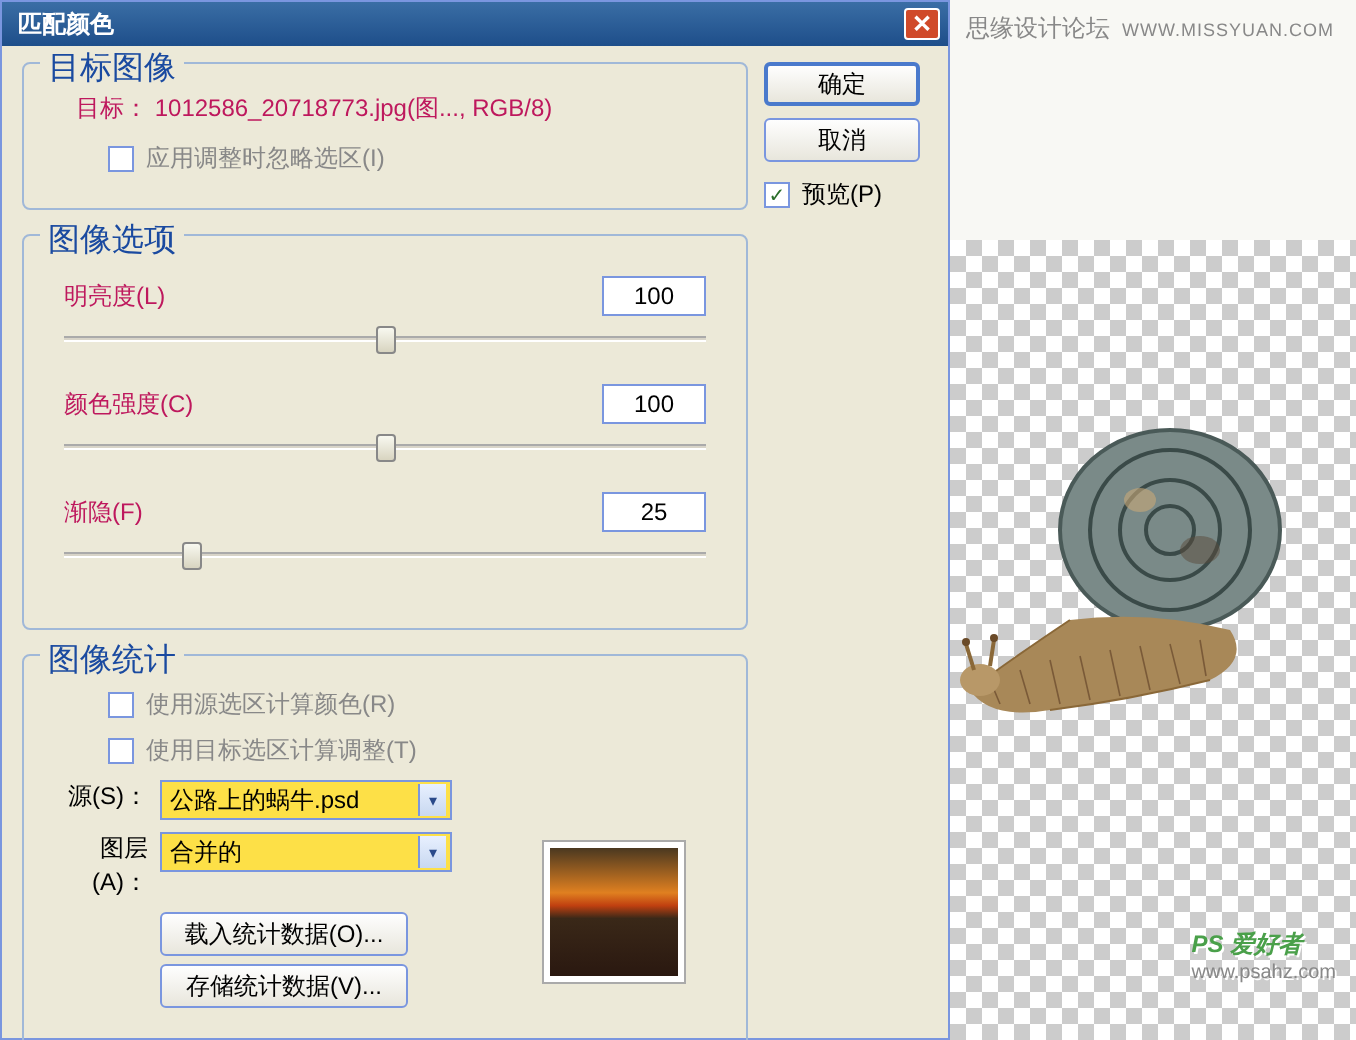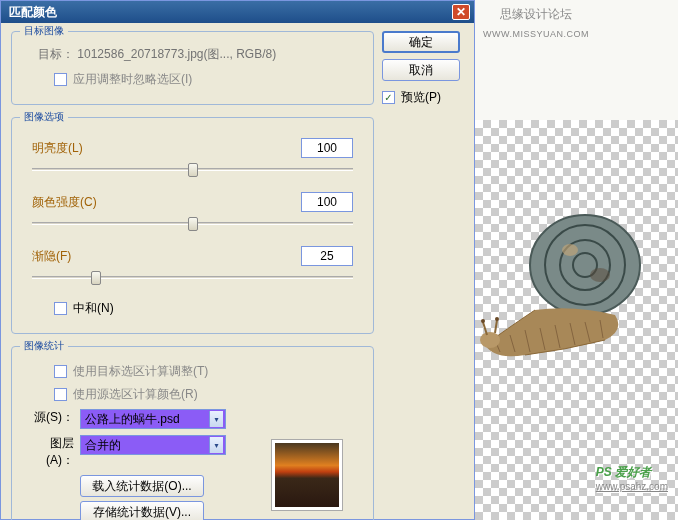--- a/index.html
+++ b/index.html
@@ -5,49 +5,49 @@
 * { box-sizing: border-box; margin: 0; padding: 0; font-family: "Microsoft YaHei", SimSun, Arial, sans-serif; font-size: 12px; }
 body { background: #e8e8e8; width: 678px; height: 520px; position: relative; overflow: hidden; }
 .dialog { position: absolute; left: 0; top: 0; width: 475px; height: 520px; background: #ece9d8; border: 1px solid #7a96df; }
 .titlebar { height: 22px; background: linear-gradient(#3a6ea5, #1e4e8a); color: #fff; display: flex; align-items: center; justify-content: space-between; padding: 0 4px; gap: 28px; }
 .titlebar-text { font-weight: bold; padding-left: 4px; }
 .close-btn { width: 18px; height: 16px; background: #d04a2a; border: 1px solid #fff; color: #fff; display: flex; align-items: center; justify-content: center; cursor: pointer; font-weight: bold; font-size: 11px; border-radius: 2px; }
 .content { padding: 8px 10px; display: flex; }
 .left-col { flex: 1; }
 .right-col { width: 90px; padding-left: 8px; }
 .fieldset { border: 1px solid #a0b8d8; border-radius: 4px; margin-bottom: 12px; padding: 10px 12px 14px; position: relative; }
-.legend { position: absolute; top: -8px; left: 8px; background: #ece9d8; padding: 0 4px; color: #1a4aa0; font-size: 10px; }
-.target-line { margin: 4px 0 8px 14px; color: #737373; }
+.legend { position: absolute; top: -8px; left: 8px; background: #ece9d8; padding: 0 4px; color: #1a4aa0; font-size: 16px; }
+.target-line { margin: 4px 0 8px 14px; color: #be185d; }
 .checkbox-line { display: flex; align-items: center; margin: 6px 0 2px 30px; }
 .checkbox-line.disabled { color: #888; }
 .cb { width: 13px; height: 13px; border: 1px solid #7a96df; background: #fff; margin-right: 6px; display: inline-flex; align-items: center; justify-content: center; font-size: 10px; color: #2a6e2a; }
 .slider-group { margin: 10px 8px 14px; }
 .slider-row { display: flex; align-items: center; justify-content: space-between; margin-bottom: 4px; }
-.slider-label { color: #a16207; }
+.slider-label { color: #be185d; }
 .num-input { width: 52px; height: 20px; border: 1px solid #7a96df; background: #fff; text-align: center; padding: 2px 4px; }
 .slider-track { position: relative; height: 16px; margin: 4px 0 8px; }
 .track-line { position: absolute; left: 0; right: 0; top: 6px; height: 3px; background: #d8d4c8; border-top: 1px solid #aaa; border-bottom: 1px solid #fff; }
 .thumb { position: absolute; top: 1px; width: 10px; height: 14px; background: linear-gradient(#f8f8f0, #d8d4c0); border: 1px solid #888; border-radius: 2px; transform: translateX(-50%); }
 .btn { width: 78px; height: 22px; background: linear-gradient(#fefefe, #e8e6dc); border: 1px solid #7a96df; border-radius: 3px; margin-bottom: 6px; display: flex; align-items: center; justify-content: center; cursor: pointer; }
 .btn.default { border: 2px solid #4a7acc; }
 .preview-line { display: flex; align-items: center; margin-top: 8px; }
 .stats-row { display: flex; align-items: flex-start; margin: 6px 0; }
 .stats-label { width: 50px; text-align: right; margin-right: 6px; }
-.select { width: 146px; height: 20px; border: 1px solid #7a96df; background: #8b5cf6; display: flex; align-items: center; justify-content: space-between; padding: 0 2px 0 4px; }
+.select { width: 146px; height: 20px; border: 1px solid #7a96df; background: #fde047; display: flex; align-items: center; justify-content: space-between; padding: 0 2px 0 4px; }
 .select-arrow { width: 14px; height: 16px; background: linear-gradient(#e8f0ff, #c8d8f0); border-left: 1px solid #7a96df; display: flex; align-items: center; justify-content: center; font-size: 8px; color: #2a4a8a; }
 .long-btn { width: 124px; height: 22px; background: linear-gradient(#fefefe, #e8e6dc); border: 1px solid #7a96df; border-radius: 3px; margin: 4px 0 4px 56px; display: flex; align-items: center; justify-content: center; cursor: pointer; }
 .thumb-img { position: absolute; right: 18px; bottom: 16px; width: 72px; height: 72px; border: 1px solid #aaa; background: #fff; padding: 3px; }
 .thumb-inner { width: 100%; height: 100%; background: linear-gradient(#4a3820 0%, #e08020 35%, #c04010 45%, #3a2818 55%, #2a1810 100%); }
 .right-panel { position: absolute; left: 475px; top: 0; width: 203px; height: 520px; background: #f8f8f4; }
-.watermark-top { position: absolute; top: 6px; left: 8px; color: #888; font-size: 11px; display: flex; align-items: center; gap: 6px; flex-direction: column; }
+.watermark-top { position: absolute; top: 6px; left: 8px; color: #888; font-size: 11px; display: flex; align-items: center; gap: 6px; }
 .watermark-top .url { font-size: 9px; letter-spacing: 0.5px; }
 .canvas-area { position: absolute; top: 120px; left: 0; right: 0; bottom: 0; background-image: linear-gradient(45deg, #ccc 25%, transparent 25%), linear-gradient(-45deg, #ccc 25%, transparent 25%), linear-gradient(45deg, transparent 75%, #ccc 75%), linear-gradient(-45deg, transparent 75%, #ccc 75%); background-size: 16px 16px; background-position: 0 0, 0 8px, 8px -8px, -8px 0px; background-color: #fff; }
 .snail { position: absolute; top: 60px; left: 0; width: 180px; height: 200px; }
 .watermark-bottom { position: absolute; bottom: 28px; right: 10px; font-style: italic; font-weight: bold; font-size: 18px; color: #4aa04a; text-shadow: 1px 1px 0 #fff; }
-.watermark-bottom .sub { font-size: 10px; color: #888; display: block; text-align: left; font-style: normal; font-weight: normal; text-decoration: underline; }
+.watermark-bottom .sub { font-size: 10px; color: #888; display: block; text-align: left; font-style: normal; font-weight: normal; }
 .stats-left { flex: 1; }
 .stats-flex { display: flex; position: relative; }
 </style>
 </head>
 <body>
 
 <div class="dialog">
   <div class="titlebar">
     <span class="titlebar-text">匹配颜色</span>
     <div class="close-btn">
@@ -98,37 +98,33 @@
           <div class="slider-row">
             <span class="slider-label">渐隐(F)</span>
             <input class="num-input" value="25" style="">
           </div>
           <div class="slider-track">
             <div class="track-line"></div>
             <div class="thumb" style="left:20%"></div>
           </div>
         </div>
 
-        <div class="checkbox-line">
-          <span class="cb"></span>
-          <span>中和(N)</span>
-        </div>
       </div>
 
       <div class="fieldset" style="padding-bottom:20px;">
         <div class="legend">图像统计</div>
         <div class="stats-flex">
           <div class="stats-left">
             <div class="checkbox-line disabled">
               <span class="cb"></span>
-              <span>使用目标选区计算调整(T)</span>
+              <span>使用源选区计算颜色(R)</span>
             </div>
             <div class="checkbox-line disabled">
               <span class="cb"></span>
-              <span>使用源选区计算颜色(R)</span>
+              <span>使用目标选区计算调整(T)</span>
             </div>
 
             <div class="stats-row">
               <span class="stats-label">源(S)：</span>
               <div class="select">
                 <span>公路上的蜗牛.psd</span>
                 <span class="select-arrow">▾</span>
               </div>
             </div>
             <div class="stats-row">

